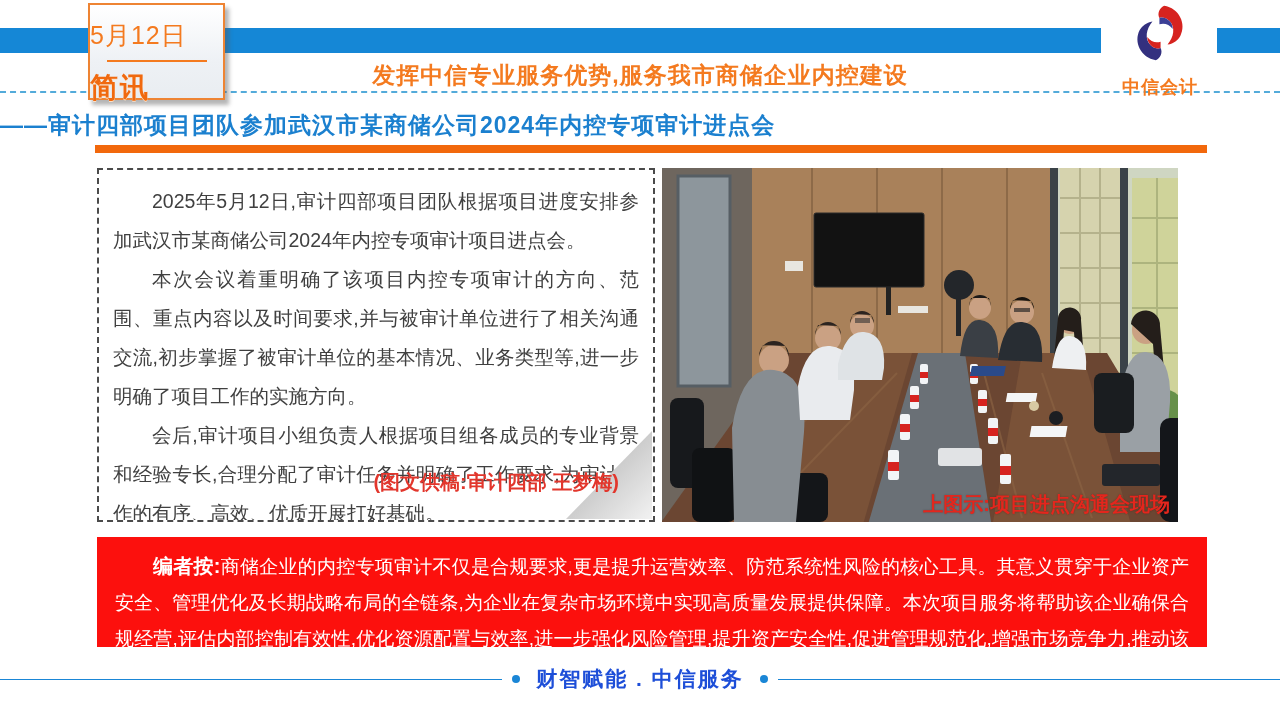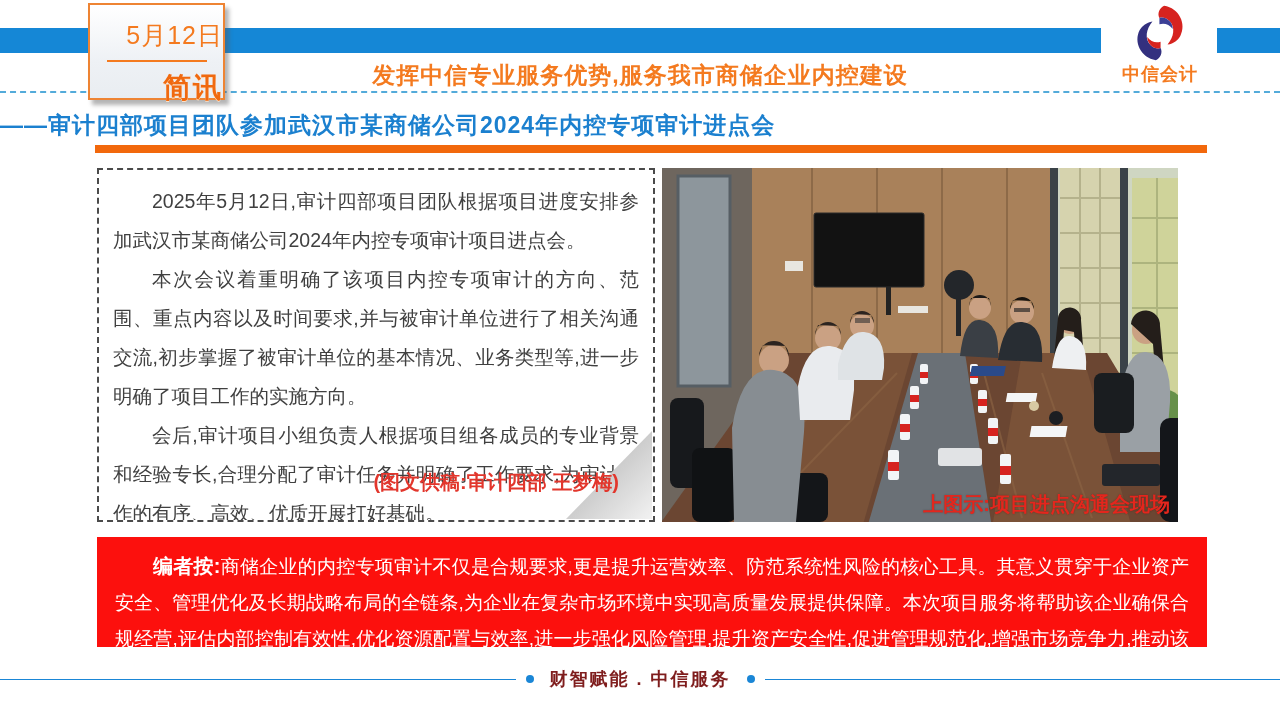--- a/index.html
+++ b/index.html
@@ -11,37 +11,37 @@
   .top-bar { position:absolute; left:0; top:28px; width:1280px; height:25px; background:#1587d6; }
   .top-bar-gap { position:absolute; left:1101px; top:20px; width:116px; height:40px; background:#fff; }
 
   
   .dashed-rule { position:absolute; left:0; top:91px; width:1280px; border-top:2px dashed #53abda; }
 
   
   .badge { position:absolute; left:88px; top:3px; width:137px; height:97px;
     background:linear-gradient(180deg,#ffffff 0%,#eef1f5 60%,#e9edf1 100%);
     border:2px solid #ee8433; box-shadow:4px 5px 4px rgba(90,90,90,.45);
-    text-align:right; z-index:5; }
+    text-align:left; z-index:5; }
   .badge-date { margin-top:14px; font-size:25px; color:#f47a1f; letter-spacing:1px; }
   .badge-divider { width:100px; height:0; border-top:2px solid #f47a1f; margin:8px auto 7px auto; }
   .badge-label { font-size:28px; font-weight:bold; color:#f0690f; letter-spacing:2px;
     text-shadow:0 1px 0 #fbe0c6; }
 
   
   .headline { position:absolute; left:0; top:60px; width:1280px; text-align:center;
     font-size:23px; font-weight:bold; color:#f47a1f; letter-spacing:1px; z-index:4; }
   .subtitle { position:absolute; left:0; top:110px; width:1280px; text-align:left;
     font-size:23px; font-weight:bold; color:#1b80cf; letter-spacing:1px; }
   .orange-rule { position:absolute; left:95px; top:145px; width:1112px; height:8px; background:#f2680c; }
 
   
   .logo-box { position:absolute; left:1108px; top:4px; width:104px; height:92px; text-align:center; z-index:6; }
   .logo-mark { width:58px; height:58px; margin:0 auto; }
-  .logo-text { font-size:18px; font-weight:bold; color:#f47a1f; margin-top:0; letter-spacing:1px; }
+  .logo-text { font-size:18px; font-weight:bold; color:#f47a1f; margin-top:13px; letter-spacing:1px; }
 
   
   .article-box { position:absolute; left:97px; top:168px; width:558px; height:354px;
     border:2px dashed #4a4a4a; background:#fff; padding:12px 14px 8px 14px; overflow:hidden; }
   .article-box p { font-size:19.5px; color:#404040; line-height:39px; text-indent:2em;
     text-align:justify; }
   .fold-corner { position:absolute; right:1px; bottom:1px; width:86px; height:88px;
     background:linear-gradient(135deg,#9e9e9e 0%,#c9c9c9 45%,#f2f2f2 100%);
     clip-path:polygon(100% 0, 100% 100%, 0 100%); }
   .attribution { position:absolute; right:34px; bottom:24px; font-size:20px; font-weight:bold;
@@ -57,21 +57,21 @@
   .editor-note { position:absolute; left:97px; top:537px; width:1110px; height:110px;
     background:#fc100d; color:#fff; padding:11px 18px; }
   .editor-note p { font-size:19px; line-height:36px; text-indent:2em; text-align:justify; }
   .editor-note .label { font-weight:bold; font-size:20px; }
 
   
   .footer { position:absolute; left:0; top:666px; width:1280px; height:26px;
     display:flex; align-items:center; }
   .footer .line { flex:1; height:0; border-top:1px solid #1a86d6; }
   .footer .dot { width:8px; height:8px; border-radius:50%; background:#1a86d6; margin:0 10px; flex:0 0 auto; }
-  .footer .slogan { font-size:18px; font-weight:bold; color:#7f1d1d; letter-spacing:2px; padding:0 6px; }
+  .footer .slogan { font-size:21px; font-weight:bold; color:#1d4ed8; letter-spacing:2px; padding:0 6px; }
 </style>
 </head>
 <body>
 
 <div class="slide">
 
   <div class="top-bar"></div>
   <div class="top-bar-gap"></div>
 
   <div class="dashed-rule"></div>

